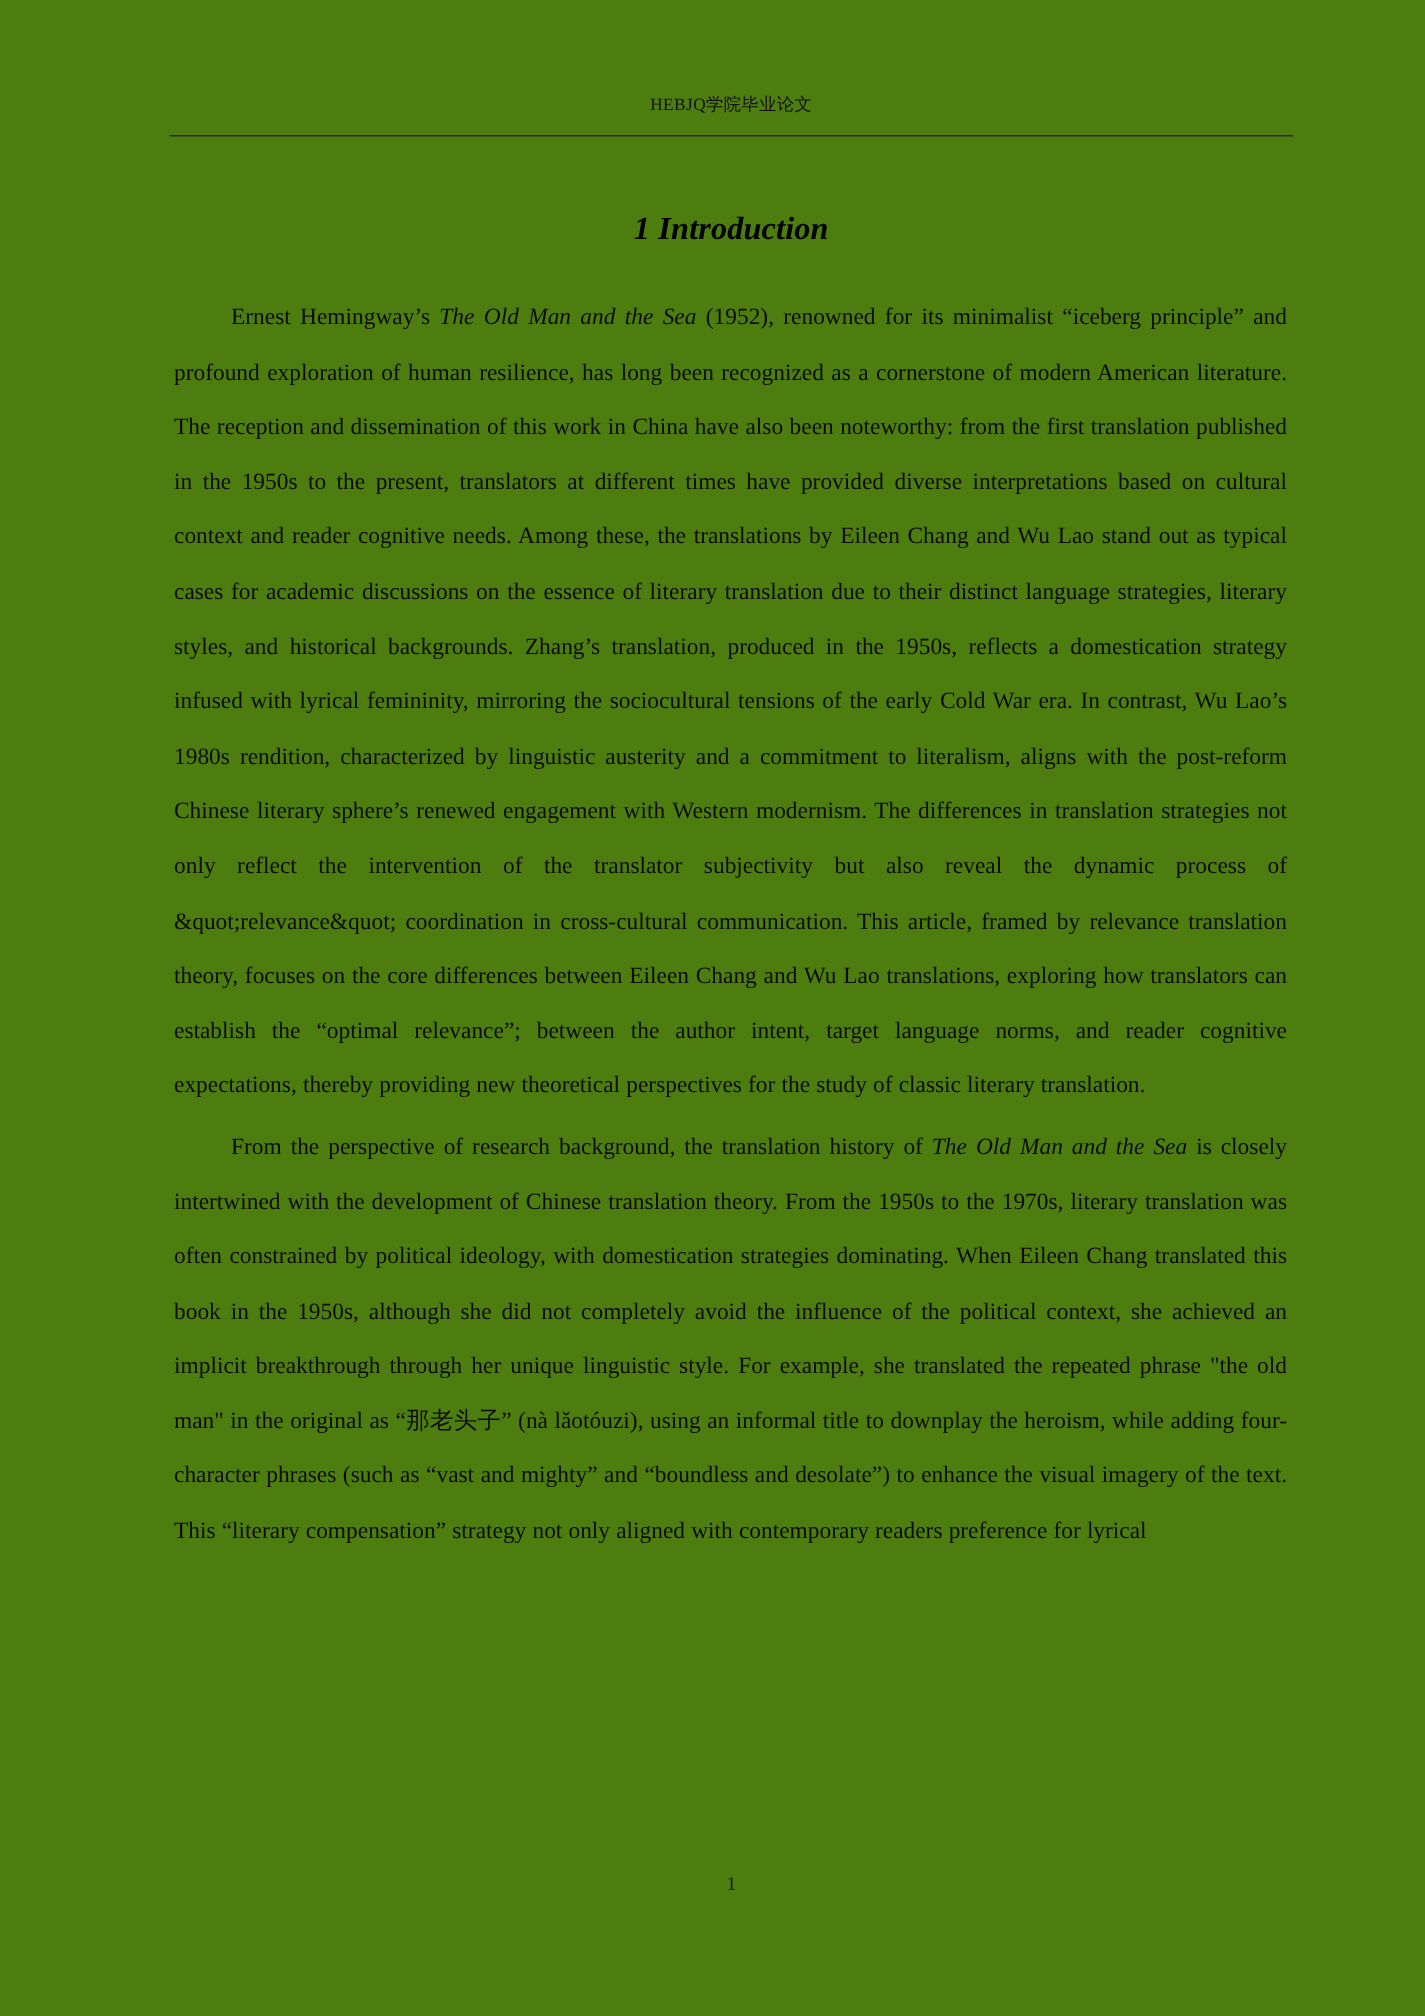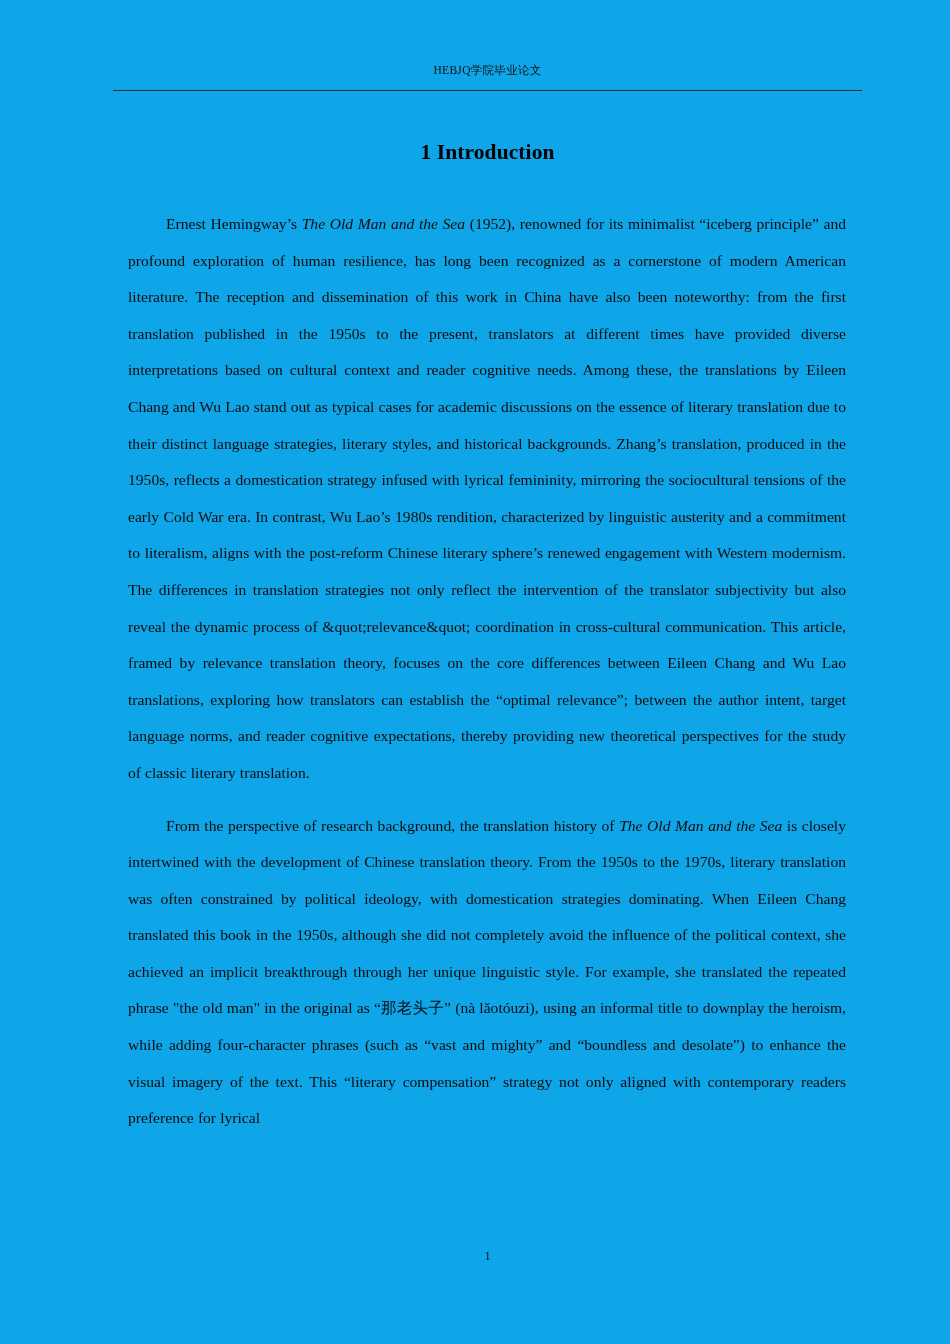--- a/index.html
+++ b/index.html
@@ -5,21 +5,21 @@
   html, body {
     margin: 0;
     padding: 0;
     background: #ffffff;
   }
 
   .page {
     position: relative;
     width: 950px;
     height: 1344px;
-    background: #0ea5e9;
+    background: #4d7c0f;
     overflow: hidden;
     font-family: "Liberation Serif", "DejaVu Serif", serif;
     color: #0a0a0a;
     box-sizing: border-box;
   }
 
   
   .running-header {
     position: absolute;
     left: 113px;
@@ -47,34 +47,35 @@
     position: absolute;
     left: 113px;
     top: 123px;
     width: 749px;
     text-align: center;
     font-size: 21.5px;
     font-weight: bold;
     line-height: 30px;
     color: #000000;
     letter-spacing: 0.1px;
+    font-style: italic;
   }
 
   
   .body-area {
     position: absolute;
     left: 112px;
     top: 190px;
     width: 750px;
     height: 1030px;
     overflow: hidden;
   }
 
   .para {
-    margin: 16px;
+    margin: 4px;
     font-size: 15.6px;
     line-height: 36.6px;
     text-align: justify;
     text-justify: inter-word;
     text-indent: 38px;
     color: #0d0d0d;
     hyphens: none;
     word-spacing: 0.2px;
   }
 

